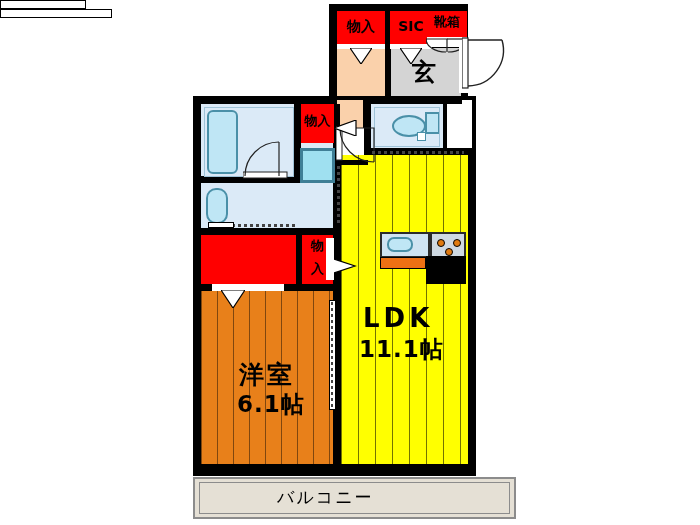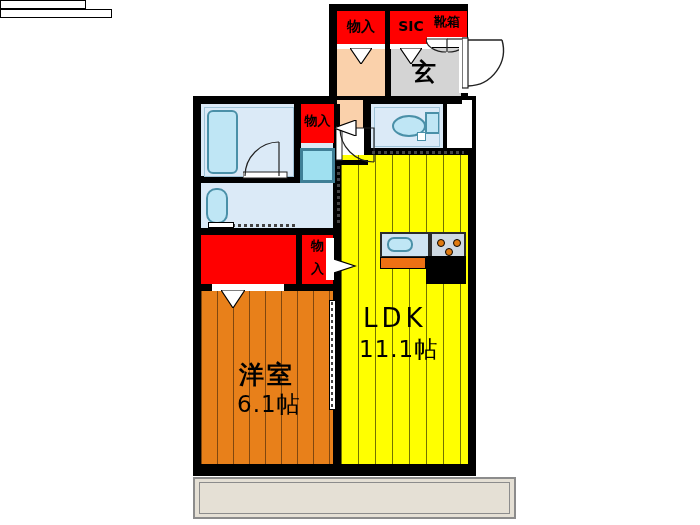--- a/index.html
+++ b/index.html
@@ -47,20 +47,21 @@
   .dotline{background-image:repeating-linear-gradient(to bottom,#444 0 3px,transparent 3px 6px);}
   .dotline-h{background-image:repeating-linear-gradient(to right,#444 0 3px,transparent 3px 6px);}
 </style>
 </head>
 <body>
 
 <div id="plan">
 
   <div class="abs balcony" style="left:193px;top:477px;width:323px;height:42px;border:2px solid #8c8c8c;"></div>
   <div class="abs" style="left:199px;top:482px;width:311px;height:32px;border:1px solid #8c8c8c;"></div>
+  <div class="lbl" style="left:277px;top:489px;font-size:17px;letter-spacing:2px;">バルコニー</div>
 
   <div class="abs wall" style="left:329px;top:4px;width:139px;height:96px;"></div>
 
   <div class="abs room-peach" style="left:337px;top:48px;width:48px;height:48px;"></div>
 
   <div class="abs room-gray" style="left:391px;top:48px;width:70px;height:48px;"></div>
 
   <div class="abs room-red" style="left:337px;top:11px;width:48px;height:33px;"></div>
   <div class="red-txt" style="left:337px;top:19px;width:48px;font-size:14px;">物入</div>
 
@@ -209,19 +210,19 @@
   <div class="abs wall" style="left:193px;top:462px;width:283px;height:14px;"></div>
   <div class="abs room-orange stripes-v-o" style="left:201px;top:455px;width:132px;height:9px;"></div>
   <div class="abs room-yellow stripes-v" style="left:341px;top:455px;width:127px;height:9px;"></div>
 
   <div class="win" style="left:248px;top:467px;width:84px;height:7px;"></div>
   <div class="abs" style="left:289px;top:465px;width:1px;height:11px;background:#000;"></div>
 
   <div class="win" style="left:356px;top:467px;width:110px;height:7px;"></div>
   <div class="abs" style="left:410px;top:465px;width:1px;height:11px;background:#000;"></div>
 
-  <div class="lbl" style="left:363px;top:305px;font-size:26px;font-weight:400;letter-spacing:4px;">LDK</div>
-  <div class="lbl" style="left:359px;top:338px;font-size:23px;font-weight:400;letter-spacing:1px;">11.1帖</div>
+  <div class="lbl" style="left:363px;top:305px;font-size:26px;font-weight:700;letter-spacing:4px;">LDK</div>
+  <div class="lbl" style="left:359px;top:338px;font-size:23px;font-weight:700;letter-spacing:1px;">11.1帖</div>
 
   <div class="lbl" style="left:239px;top:362px;font-size:25px;font-weight:700;letter-spacing:3px;">洋室</div>
-  <div class="lbl" style="left:237px;top:393px;font-size:23px;font-weight:400;letter-spacing:1px;">6.1帖</div>
+  <div class="lbl" style="left:237px;top:393px;font-size:23px;font-weight:700;letter-spacing:1px;">6.1帖</div>
 
 </div>
 
 </body></html>

